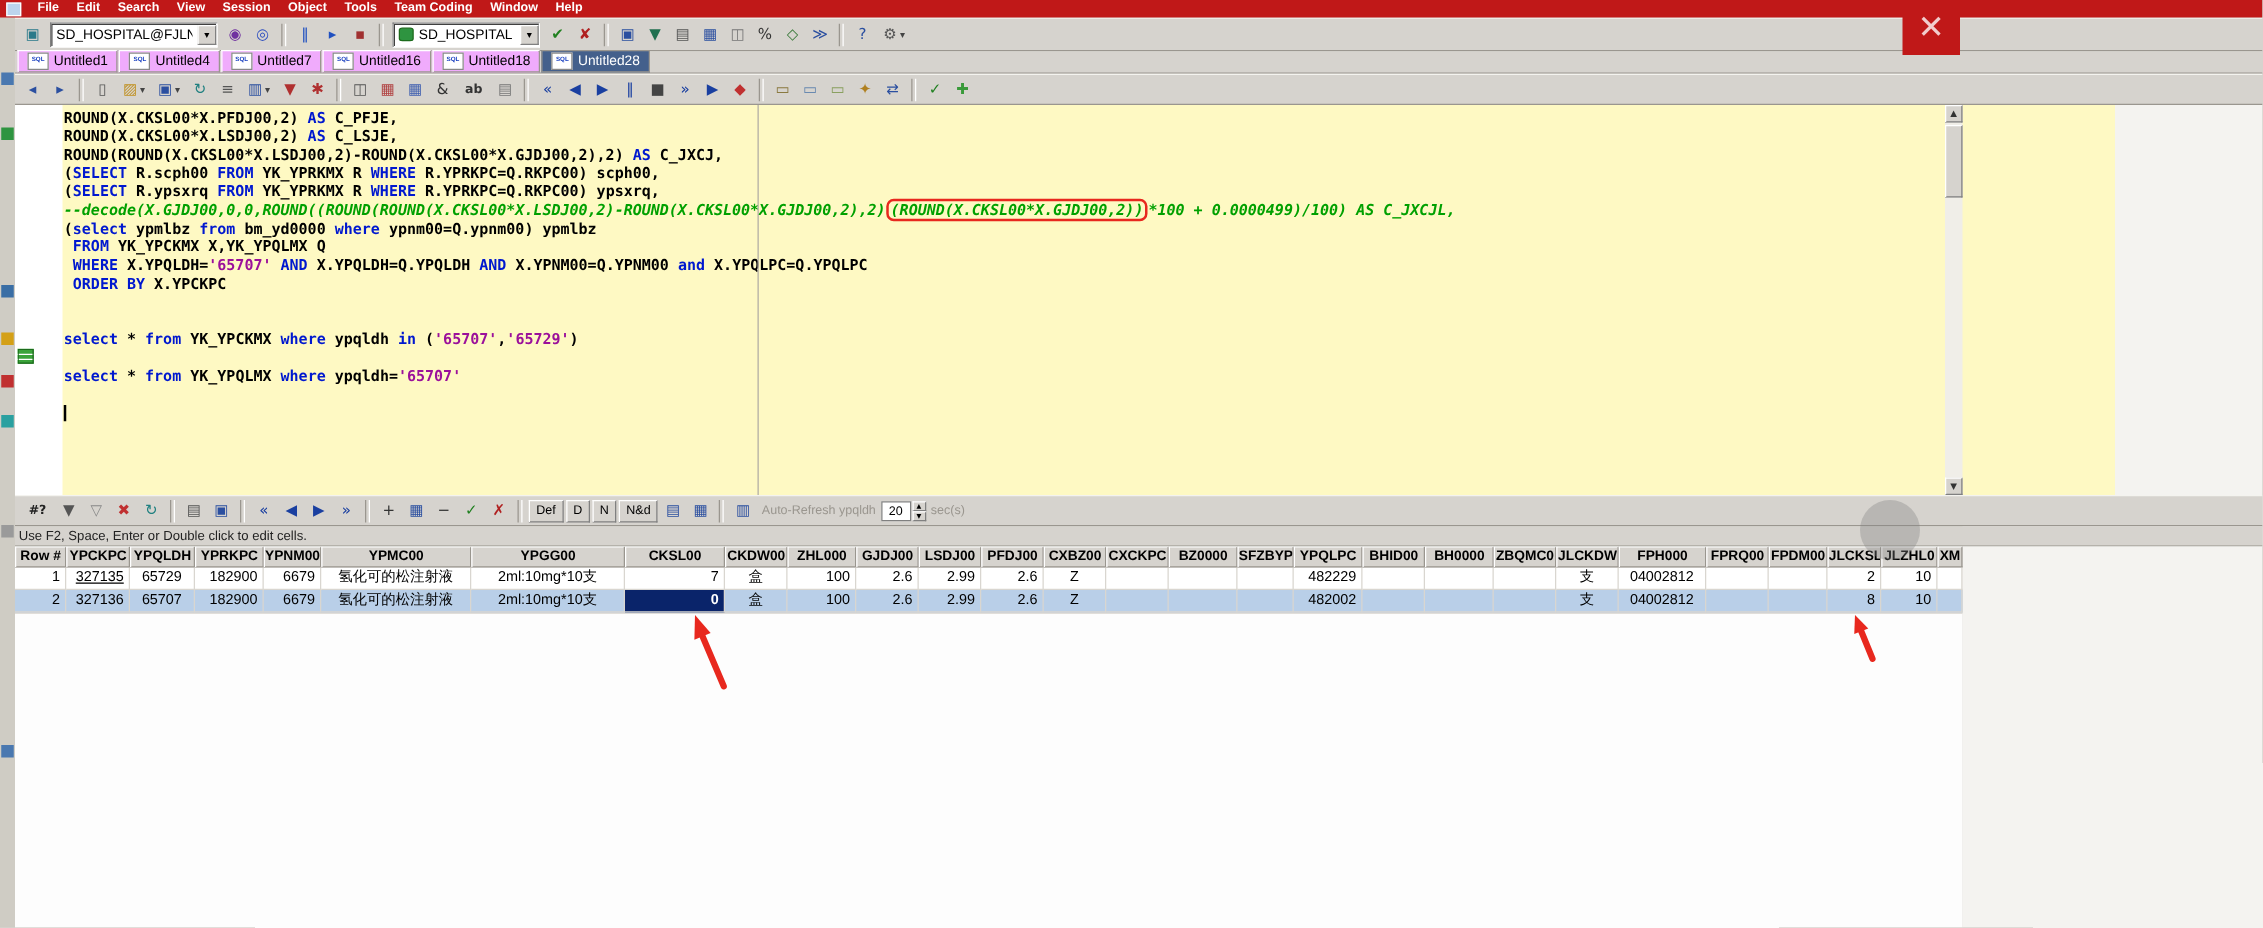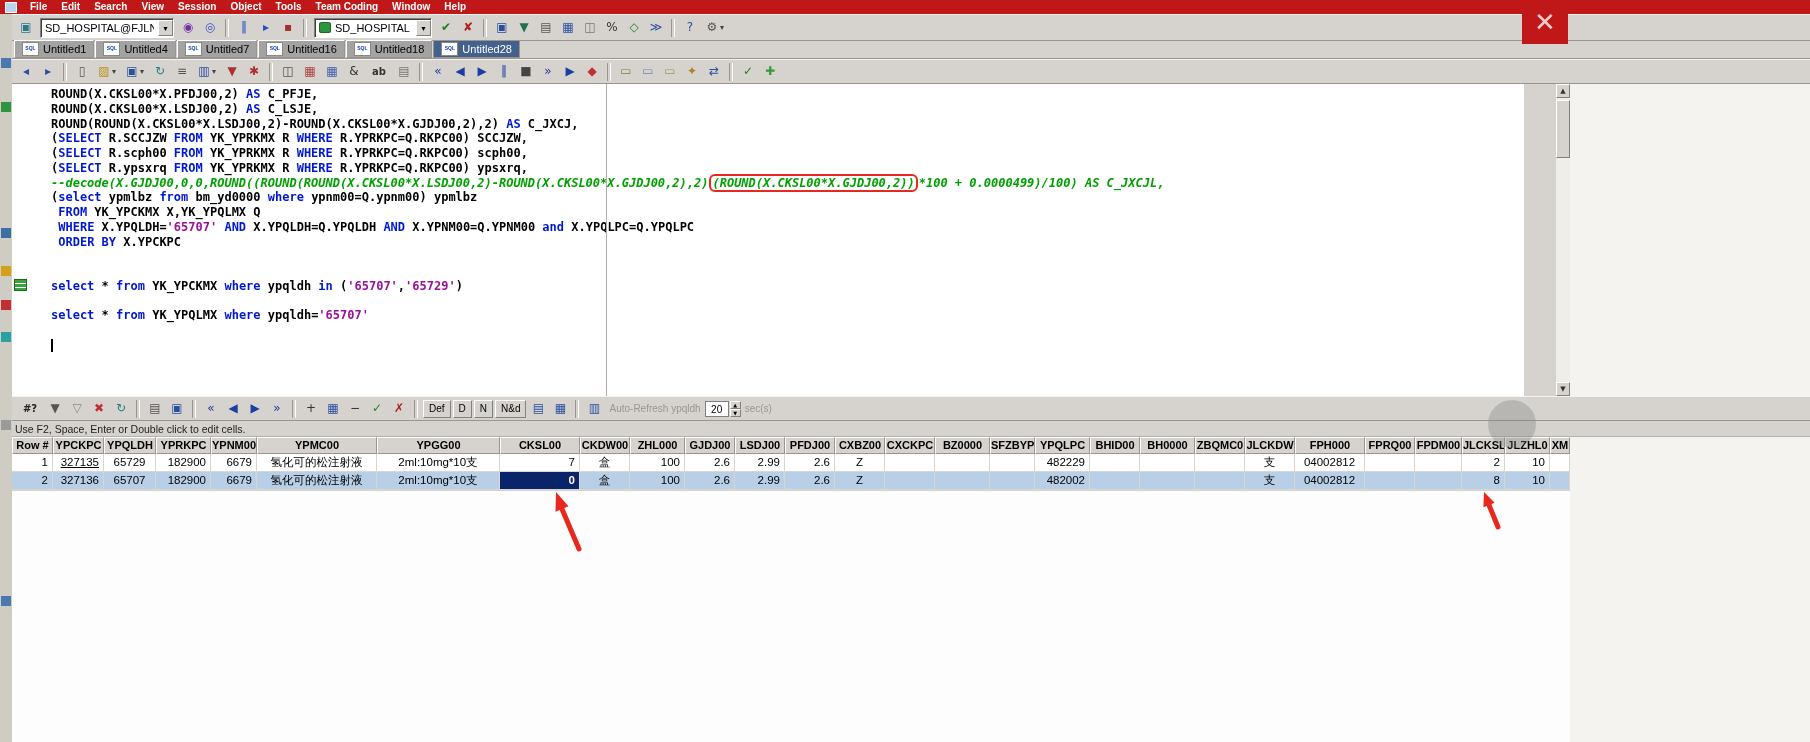--- a/index.html
+++ b/index.html
@@ -29,26 +29,26 @@
   .tbicon.wide{width:26px;font-size:10px;font-weight:bold;}
   .tbcaret{width:9px;font-size:8px;color:#444;margin-left:-3px;flex:0 0 auto;}
   .tb-sep{width:2px;height:18px;border-left:1px solid #9a968f;border-right:1px solid #fff;margin:0 4px;flex:0 0 auto;}
   .combo{height:20px;background:#fff;border:1px solid #808080;border-bottom-color:#fff;border-right-color:#fff;box-shadow:inset 1px 1px 0 #404040;display:flex;align-items:center;font-size:11px;padding-left:4px;margin:0 3px;box-sizing:border-box;}
   .combo-text{white-space:nowrap;overflow:hidden;flex:1;}
   .caret-btn{width:15px;height:16px;background:#d6d3ce;border:1px solid #fff;border-bottom-color:#808080;border-right-color:#808080;text-align:center;font-size:7px;line-height:15px;margin-left:4px;box-sizing:border-box;}
   .db-icon{width:10px;height:9px;background:#2e9440;border-radius:3px/2px;border:1px solid #1c6b1c;margin-right:4px;flex:0 0 auto;}
 
   
   .tab-bar{position:absolute;left:12px;top:41px;width:1798px;height:18px;background:#d6d3ce;border-bottom:1px solid #9a968f;display:flex;align-items:flex-end;padding-left:2px;box-sizing:border-box;z-index:5;}
-  .tab{height:16px;display:flex;align-items:center;gap:4px;padding:0 7px;background:#a3a3a3;border:1px solid #fff;border-right-color:#9a968f;border-bottom-color:#9a968f;font-size:11px;margin-right:1px;white-space:nowrap;}
+  .tab{height:16px;display:flex;align-items:center;gap:4px;padding:0 7px;background:#f0abfc;border:1px solid #fff;border-right-color:#9a968f;border-bottom-color:#9a968f;font-size:11px;margin-right:1px;white-space:nowrap;}
   .tab.active{background:var(--active-tab-bg);color:#fff;border-color:#9a968f;}
   .tab-icon{width:15px;height:12px;background:#fff;border:1px solid #888;font-size:5px;line-height:11px;text-align:center;color:#1a40c0;font-weight:bold;flex:0 0 auto;font-family:"Liberation Sans",sans-serif;}
 
   
-  .editor{position:absolute;left:12px;top:84px;width:1512px;height:312px;background:#ffffff;overflow:hidden;z-index:3;}
+  .editor{position:absolute;left:12px;top:84px;width:1680px;height:312px;background:#fef9c3;overflow:hidden;z-index:3;}
   .gutter{position:absolute;left:0;top:0;width:38px;height:100%;background:#fff;}
   .exec-marker{position:absolute;left:2px;width:13px;height:12px;background:linear-gradient(#fff,#fff) 0 4px/13px 1px no-repeat,linear-gradient(#fff,#fff) 0 8px/13px 1px no-repeat,#3aa33a;box-shadow:inset 0 0 0 1px #1c6b1c;}
   .code{position:absolute;left:39px;top:3px;right:2px;font-family:"DejaVu Sans Mono",monospace;font-size:12px;font-weight:600;}
   .code-line{height:14.75px;line-height:14.75px;white-space:pre;}
   .seg-p{color:#000;}
   .seg-k{color:var(--keyword-blue);}
   .seg-s{color:var(--string-purple);}
   .seg-c{color:var(--comment-green);font-style:italic;}
   .seg-cb{color:var(--comment-green);font-style:italic;border:2px solid var(--annotation-red);border-radius:6px;padding:0 1px;margin:0 1px;}
   .caret-bar{display:inline-block;width:2px;height:13px;background:#000;vertical-align:text-bottom;}
@@ -239,21 +239,20 @@
   </div>
 
   <div class="editor">
     <div class="gutter">
       <span class="exec-marker" style="top: 194.75px;"></span>
     </div>
     <div class="code">
         <div class="code-line"><span class="seg-p">ROUND(X.CKSL00*X.PFDJ00,2) </span><span class="seg-k">AS</span><span class="seg-p"> C_PFJE,</span></div>
         <div class="code-line"><span class="seg-p">ROUND(X.CKSL00*X.LSDJ00,2) </span><span class="seg-k">AS</span><span class="seg-p"> C_LSJE,</span></div>
         <div class="code-line"><span class="seg-p">ROUND(ROUND(X.CKSL00*X.LSDJ00,2)-ROUND(X.CKSL00*X.GJDJ00,2),2) </span><span class="seg-k">AS</span><span class="seg-p"> C_JXCJ,</span></div>
-        <div class="code-line"><span class="seg-p">(</span><span class="seg-k">SELECT</span><span class="seg-p"> R.SCCJZW </span><span class="seg-k">FROM</span><span class="seg-p"> YK_YPRKMX R </span><span class="seg-k">WHERE</span><span class="seg-p"> R.YPRKPC=Q.RKPC00) SCCJZW,</span></div>
         <div class="code-line"><span class="seg-p">(</span><span class="seg-k">SELECT</span><span class="seg-p"> R.scph00 </span><span class="seg-k">FROM</span><span class="seg-p"> YK_YPRKMX R </span><span class="seg-k">WHERE</span><span class="seg-p"> R.YPRKPC=Q.RKPC00) scph00,</span></div>
         <div class="code-line"><span class="seg-p">(</span><span class="seg-k">SELECT</span><span class="seg-p"> R.ypsxrq </span><span class="seg-k">FROM</span><span class="seg-p"> YK_YPRKMX R </span><span class="seg-k">WHERE</span><span class="seg-p"> R.YPRKPC=Q.RKPC00) ypsxrq,</span></div>
         <div class="code-line"><span class="seg-c">--decode(X.GJDJ00,0,0,ROUND((ROUND(ROUND(X.CKSL00*X.LSDJ00,2)-ROUND(X.CKSL00*X.GJDJ00,2),2)</span><span class="seg-cb">(ROUND(X.CKSL00*X.GJDJ00,2))</span><span class="seg-c">*100 + 0.0000499)/100) AS C_JXCJL,</span></div>
         <div class="code-line"><span class="seg-p">(</span><span class="seg-k">select</span><span class="seg-p"> ypmlbz </span><span class="seg-k">from</span><span class="seg-p"> bm_yd0000 </span><span class="seg-k">where</span><span class="seg-p"> ypnm00=Q.ypnm00) ypmlbz</span></div>
         <div class="code-line"><span class="seg-p"> </span><span class="seg-k">FROM</span><span class="seg-p"> YK_YPCKMX X,YK_YPQLMX Q</span></div>
         <div class="code-line"><span class="seg-p"> </span><span class="seg-k">WHERE</span><span class="seg-p"> X.YPQLDH=</span><span class="seg-s">'65707'</span><span class="seg-p"> </span><span class="seg-k">AND</span><span class="seg-p"> X.YPQLDH=Q.YPQLDH </span><span class="seg-k">AND</span><span class="seg-p"> X.YPNM00=Q.YPNM00 </span><span class="seg-k">and</span><span class="seg-p"> X.YPQLPC=Q.YPQLPC</span></div>
         <div class="code-line"><span class="seg-p"> </span><span class="seg-k">ORDER</span><span class="seg-p"> </span><span class="seg-k">BY</span><span class="seg-p"> X.YPCKPC</span></div>
         <div class="code-line">&nbsp;</div>
         <div class="code-line">&nbsp;</div>
         <div class="code-line"><span class="seg-k">select</span><span class="seg-p"> * </span><span class="seg-k">from</span><span class="seg-p"> YK_YPCKMX </span><span class="seg-k">where</span><span class="seg-p"> ypqldh </span><span class="seg-k">in</span><span class="seg-p"> (</span><span class="seg-s">'65707'</span><span class="seg-p">,</span><span class="seg-s">'65729'</span><span class="seg-p">)</span></div>

